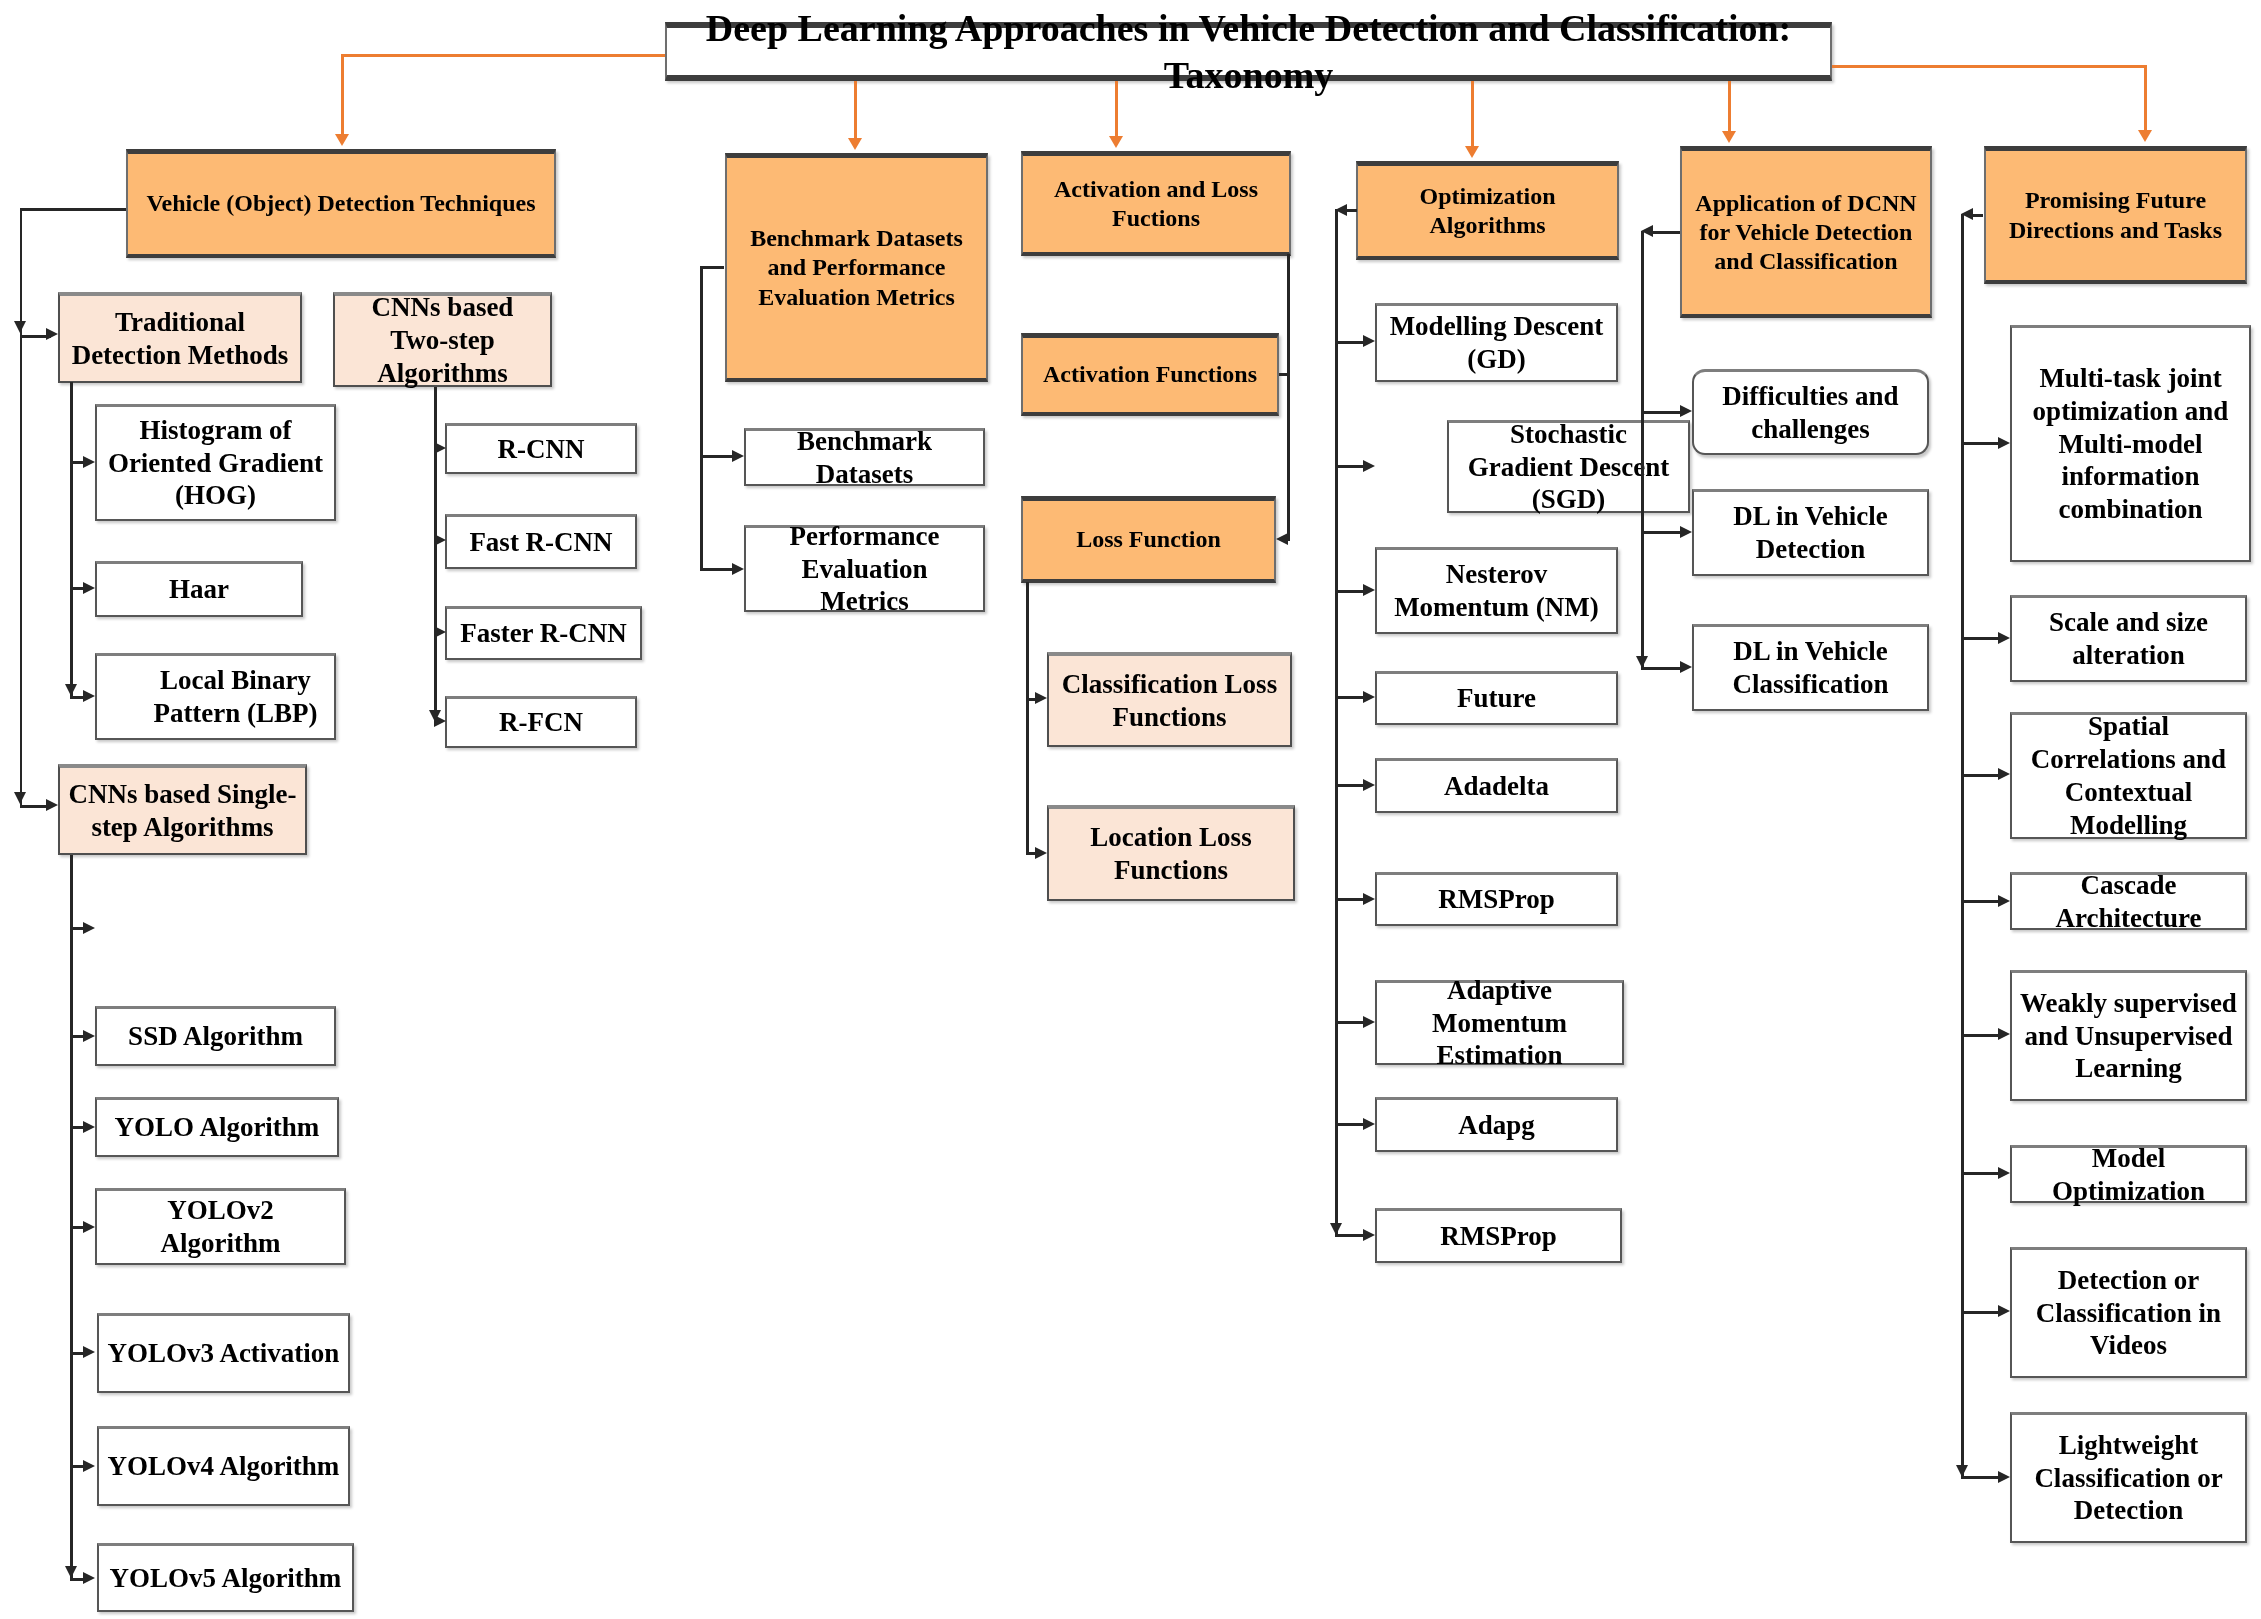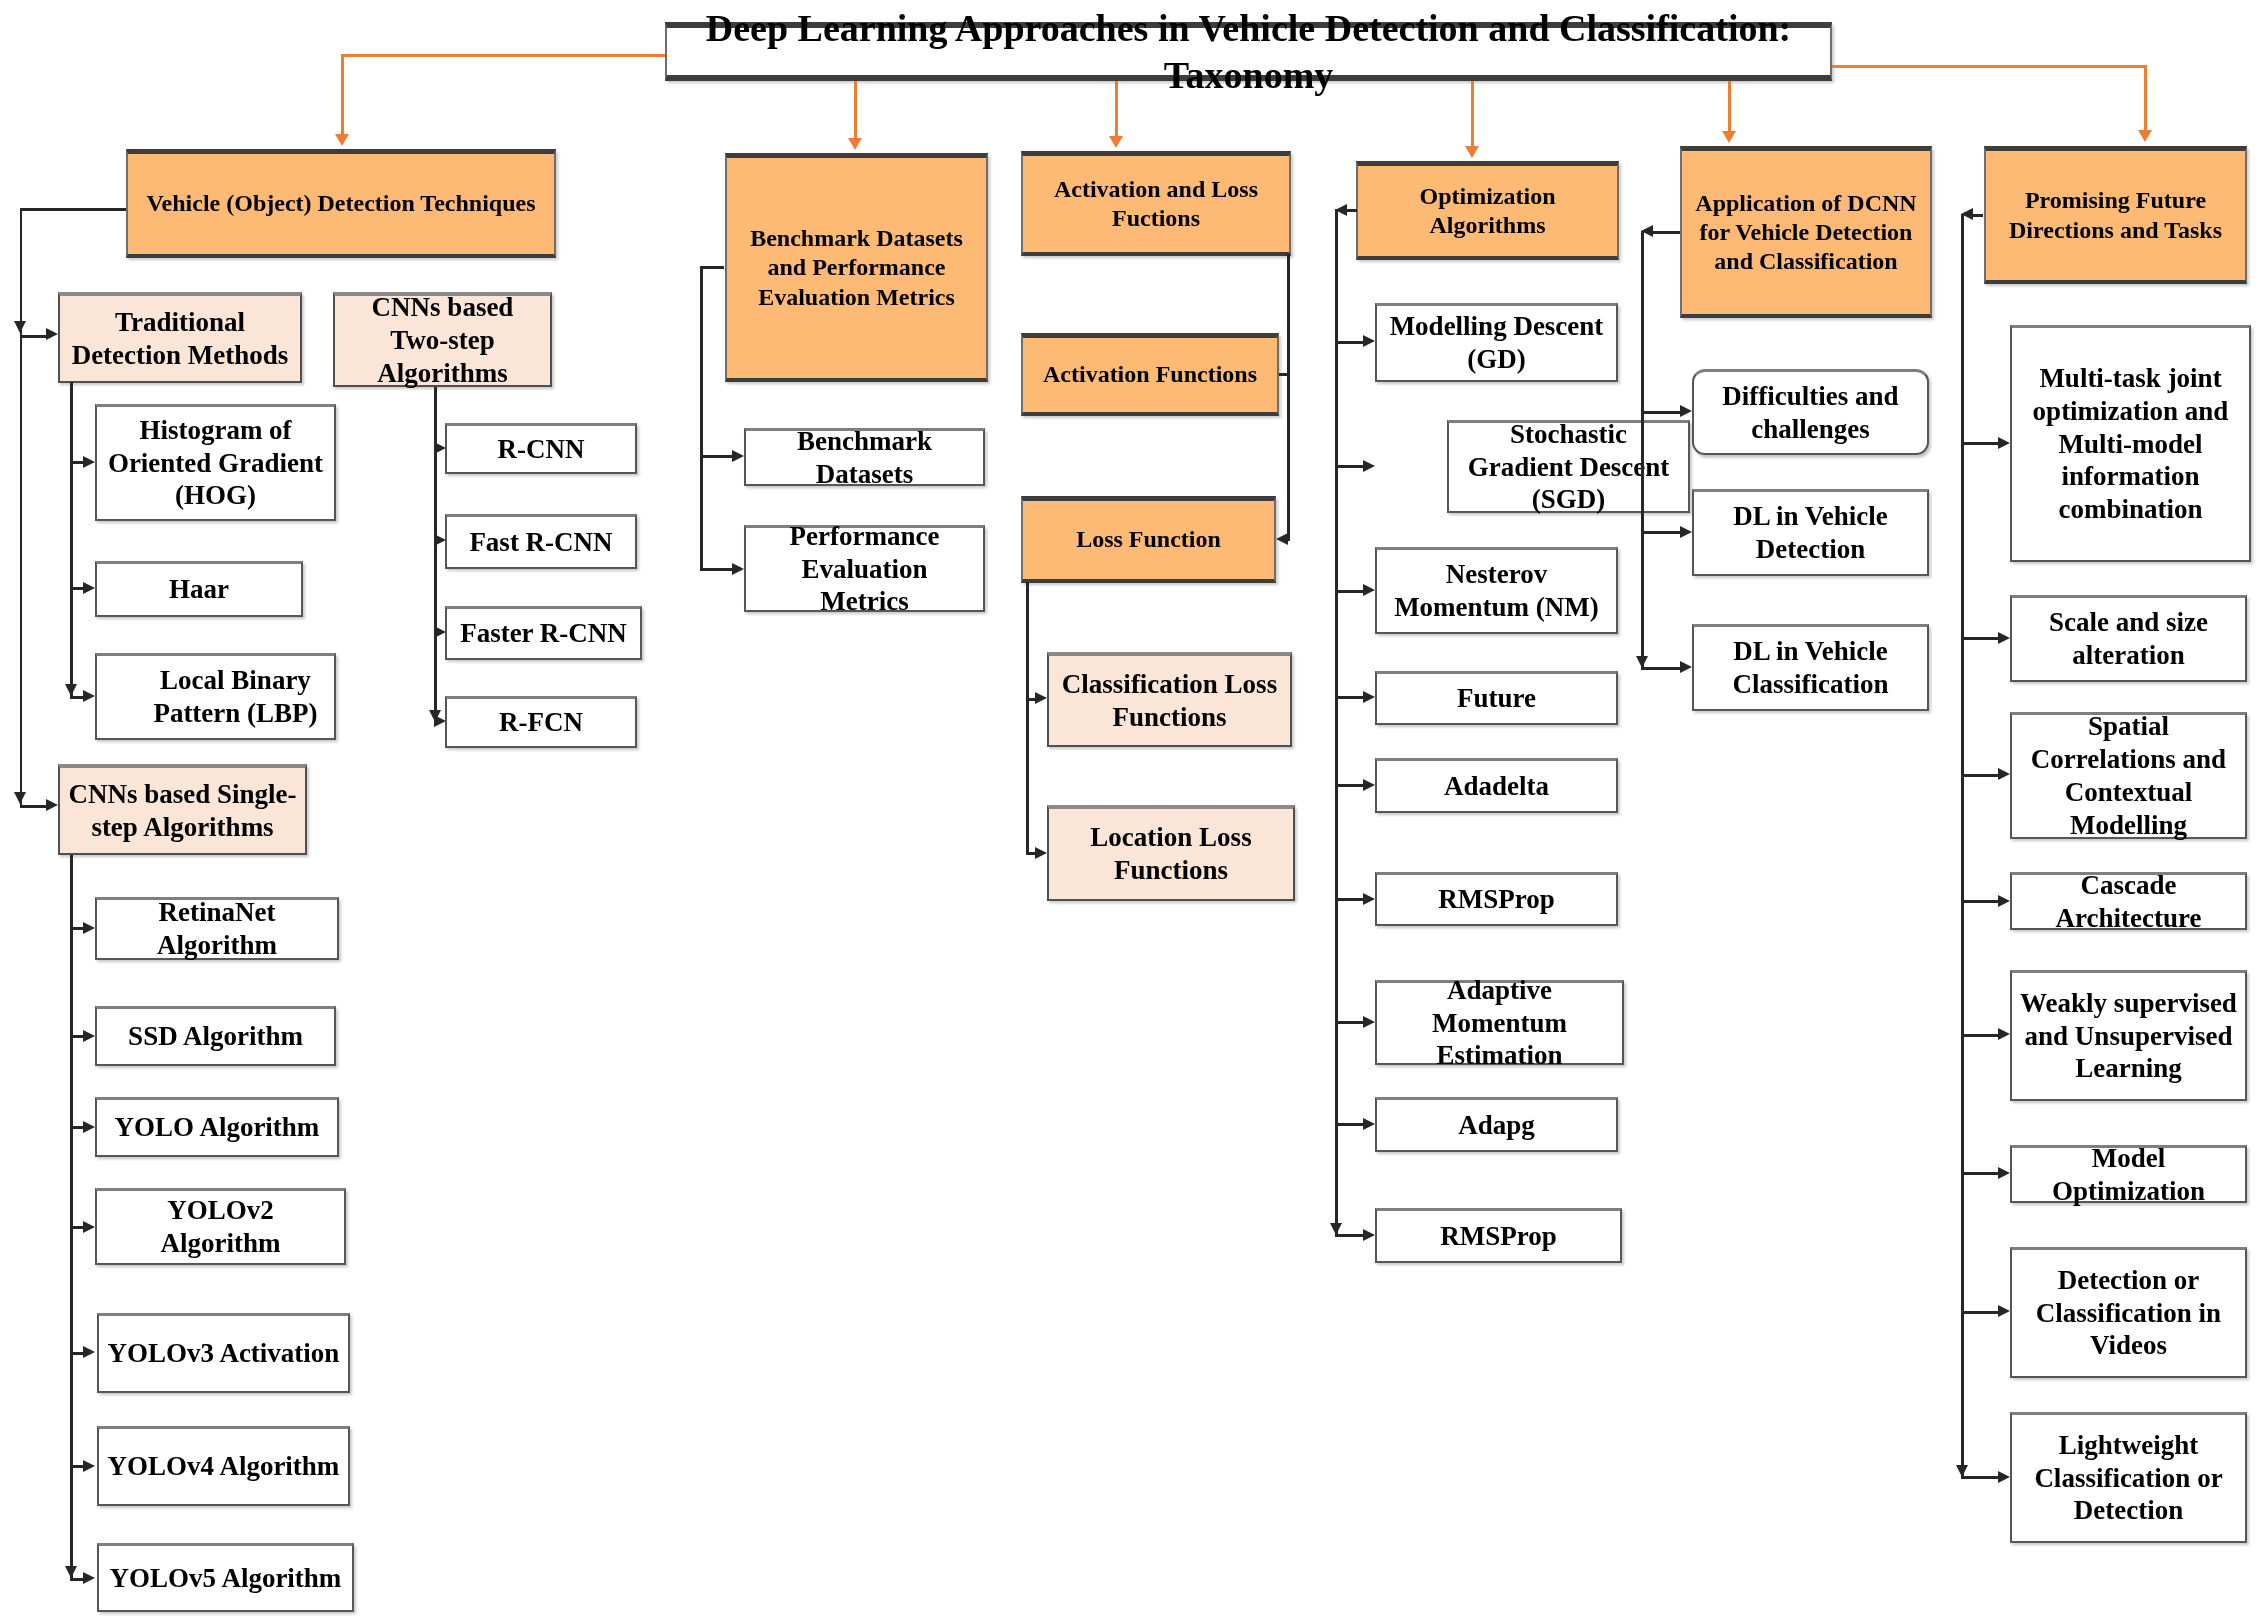--- a/index.html
+++ b/index.html
@@ -31,21 +31,20 @@
 
   <div class="node title" style="left:665px;top:22px;width:1167px;height:59px;">Deep Learning Approaches in Vehicle Detection  and Classification: Taxonomy</div>
 
   <div class="node head" style="left:126px;top:149px;width:430px;height:109px;">Vehicle (Object) Detection Techniques</div>
   <div class="node sub" style="left:58px;top:292px;width:244px;height:91px;">Traditional Detection Methods</div>
   <div class="node sub" style="left:333px;top:292px;width:219px;height:95px;">CNNs based Two-step Algorithms</div>
   <div class="node leaf" style="left:95px;top:404px;width:241px;height:117px;">Histogram of Oriented Gradient (HOG)</div>
   <div class="node leaf" style="left:95px;top:561px;width:208px;height:56px;">Haar</div>
   <div class="node leaf" style="left:95px;top:653px;width:241px;height:87px;padding-left:48px;">Local Binary Pattern (LBP)</div>
   <div class="node sub" style="left:58px;top:764px;width:249px;height:91px;">CNNs based Single-step Algorithms</div>
-  <div class="node leaf" style="left:95px;top:897px;width:244px;height:63px;">RetinaNet Algorithm</div>
   <div class="node leaf" style="left:95px;top:1006px;width:241px;height:60px;">SSD Algorithm</div>
   <div class="node leaf" style="left:95px;top:1097px;width:244px;height:60px;">YOLO Algorithm</div>
   <div class="node leaf" style="left:95px;top:1188px;width:251px;height:77px;">YOLOv2 Algorithm</div>
   <div class="node leaf" style="left:97px;top:1313px;width:253px;height:80px;">YOLOv3 Activation</div>
   <div class="node leaf" style="left:97px;top:1426px;width:253px;height:80px;">YOLOv4 Algorithm</div>
   <div class="node leaf" style="left:97px;top:1543px;width:257px;height:69px;">YOLOv5 Algorithm</div>
 
   <div class="node leaf" style="left:445px;top:423px;width:192px;height:51px;">R-CNN</div>
   <div class="node leaf" style="left:445px;top:514px;width:192px;height:55px;">Fast R-CNN</div>
   <div class="node leaf" style="left:445px;top:606px;width:197px;height:54px;">Faster R-CNN</div>

